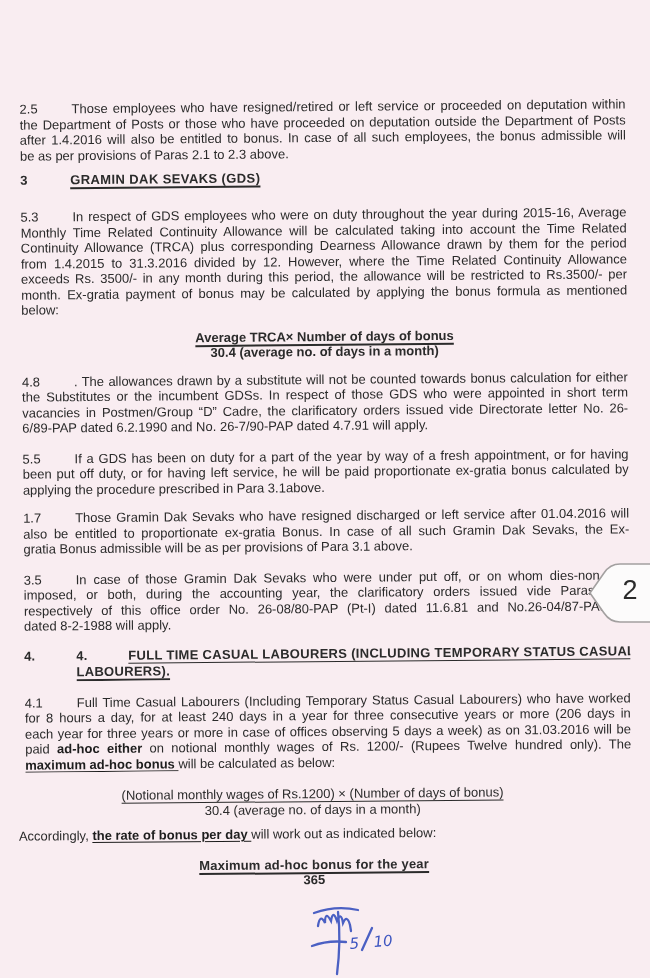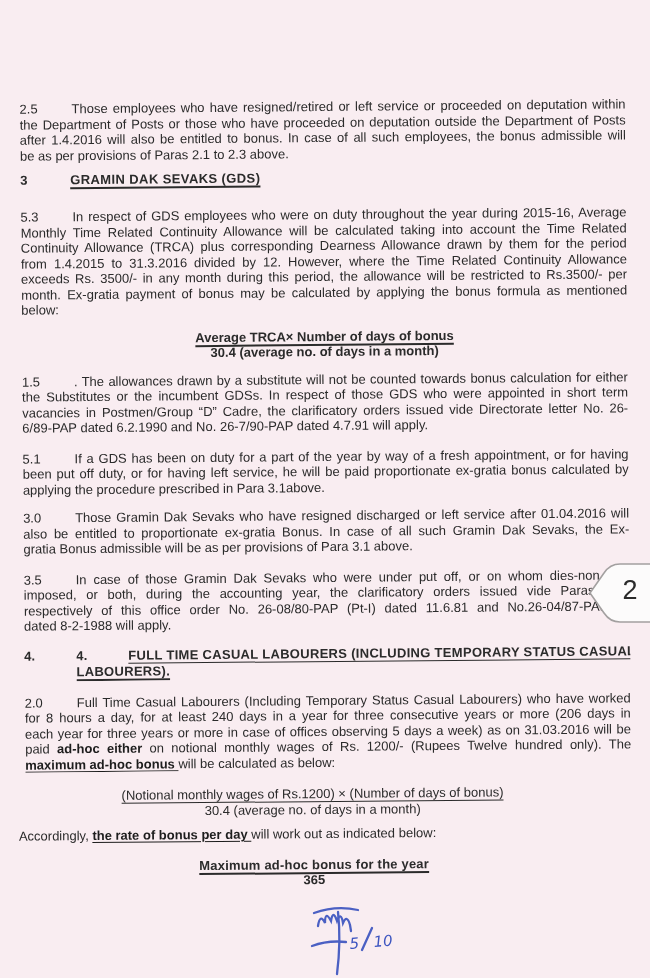--- a/index.html
+++ b/index.html
@@ -106,52 +106,52 @@
       <div class="line">month. Ex-gratia payment of bonus may be calculated by applying the bonus formula as mentioned</div>
       <div class="line last">below:</div>
     </div>
 
   <div class="formula f1">
     <div class="num">Average TRCA× Number of days of bonus</div>
     <div class="den">30.4 (average no. of days in a month)</div>
   </div>
 
   <div class="para" id="p32">
-      <div class="line"><span class="pnum">1.5</span><span>. The allowances drawn by a substitute will not be counted towards bonus calculation for either</span></div>
+      <div class="line"><span class="pnum">4.8</span><span>. The allowances drawn by a substitute will not be counted towards bonus calculation for either</span></div>
       <div class="line">the Substitutes or the incumbent GDSs. In respect of those GDS who were appointed in short term</div>
       <div class="line">vacancies in Postmen/Group “D” Cadre, the clarificatory orders issued vide Directorate letter No. 26-</div>
       <div class="line last">6/89-PAP dated 6.2.1990 and No. 26-7/90-PAP dated 4.7.91 will apply.</div>
     </div>
   <div class="para" id="p33">
-      <div class="line"><span class="pnum">5.1</span><span>If a GDS has been on duty for a part of the year by way of a fresh appointment, or for having</span></div>
+      <div class="line"><span class="pnum">5.5</span><span>If a GDS has been on duty for a part of the year by way of a fresh appointment, or for having</span></div>
       <div class="line">been put off duty, or for having left service, he will be paid proportionate ex-gratia bonus calculated by</div>
       <div class="line last">applying the procedure prescribed in Para 3.1above.</div>
     </div>
   <div class="para" id="p34">
-      <div class="line"><span class="pnum">3.0</span><span>Those Gramin Dak Sevaks who have resigned discharged or left service after 01.04.2016 will</span></div>
+      <div class="line"><span class="pnum">1.7</span><span>Those Gramin Dak Sevaks who have resigned discharged or left service after 01.04.2016 will</span></div>
       <div class="line">also be entitled to proportionate ex-gratia Bonus. In case of all such Gramin Dak Sevaks, the Ex-</div>
       <div class="line last">gratia Bonus admissible will be as per provisions of Para 3.1 above.</div>
     </div>
   <div class="para" id="p35">
       <div class="line"><span class="pnum">3.5</span><span>In case of those Gramin Dak Sevaks who were under put off, or on whom dies-non was</span></div>
       <div class="line">imposed, or both, during the accounting year, the clarificatory orders issued vide Paras 1 &amp;</div>
       <div class="line">respectively of this office order No. 26-08/80-PAP (Pt-I) dated 11.6.81 and No.26-04/87-PAP (P</div>
       <div class="line last">dated 8-2-1988 will apply.</div>
     </div>
 
   <div class="heading4">
     <span class="hnum">4.</span>
     <div>
         <div class="line"><span class="pnum">4.</span><span>FULL TIME CASUAL LABOURERS (INCLUDING TEMPORARY STATUS CASUAL</span></div>
         <div class="line last">LABOURERS).</div>
       </div>
   </div>
 
   <div class="para" id="p41">
-      <div class="line"><span class="pnum">2.0</span><span>Full Time Casual Labourers (Including Temporary Status Casual Labourers) who have worked</span></div>
+      <div class="line"><span class="pnum">4.1</span><span>Full Time Casual Labourers (Including Temporary Status Casual Labourers) who have worked</span></div>
       <div class="line">for 8 hours a day, for at least 240 days in a year for three consecutive years or more (206 days in</div>
       <div class="line">each year for three years or more in case of offices observing 5 days a week) as on 31.03.2016 will be</div>
       <div class="line">paid <b>ad-hoc either</b> on notional monthly wages of Rs. 1200/- (Rupees Twelve hundred only). The</div>
       <div class="line last"><b class="bu">maximum ad-hoc bonus </b>will be calculated as below:</div>
     </div>
 
   <div class="formula f2">
     <div class="num">(Notional monthly wages of Rs.1200) × (Number of days of bonus)</div>
     <div class="den">30.4 (average no. of days in a month)</div>
   </div>

